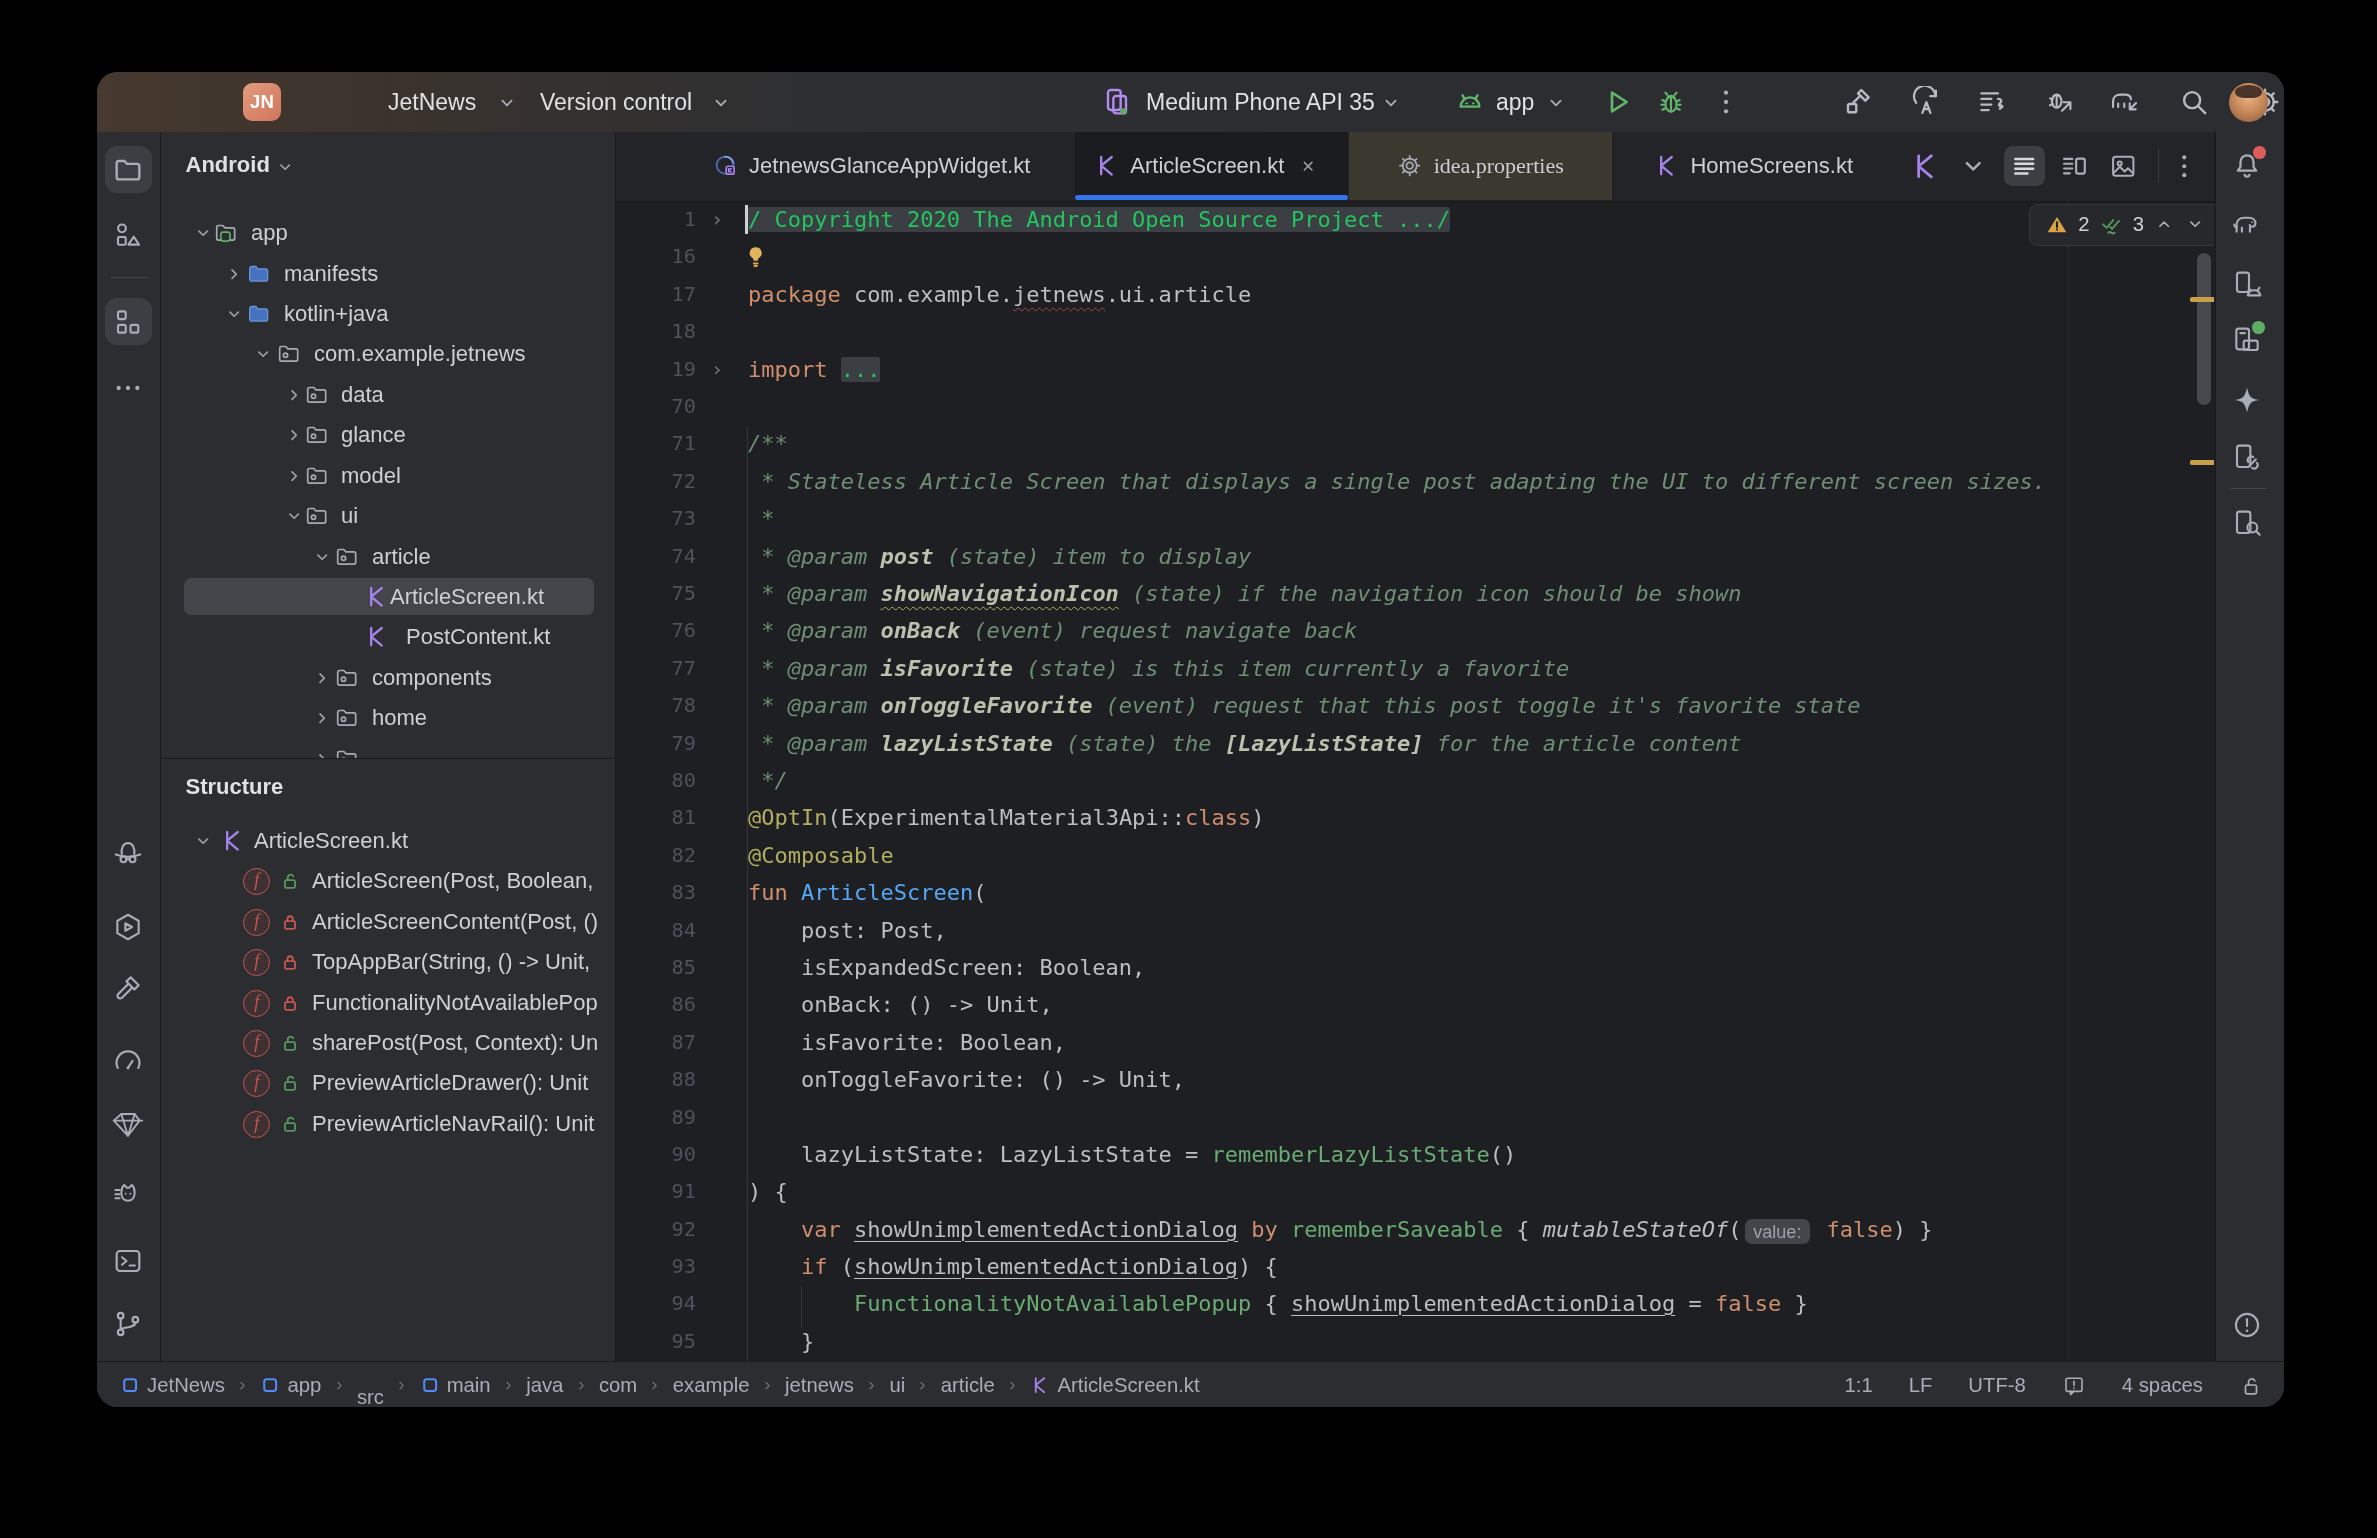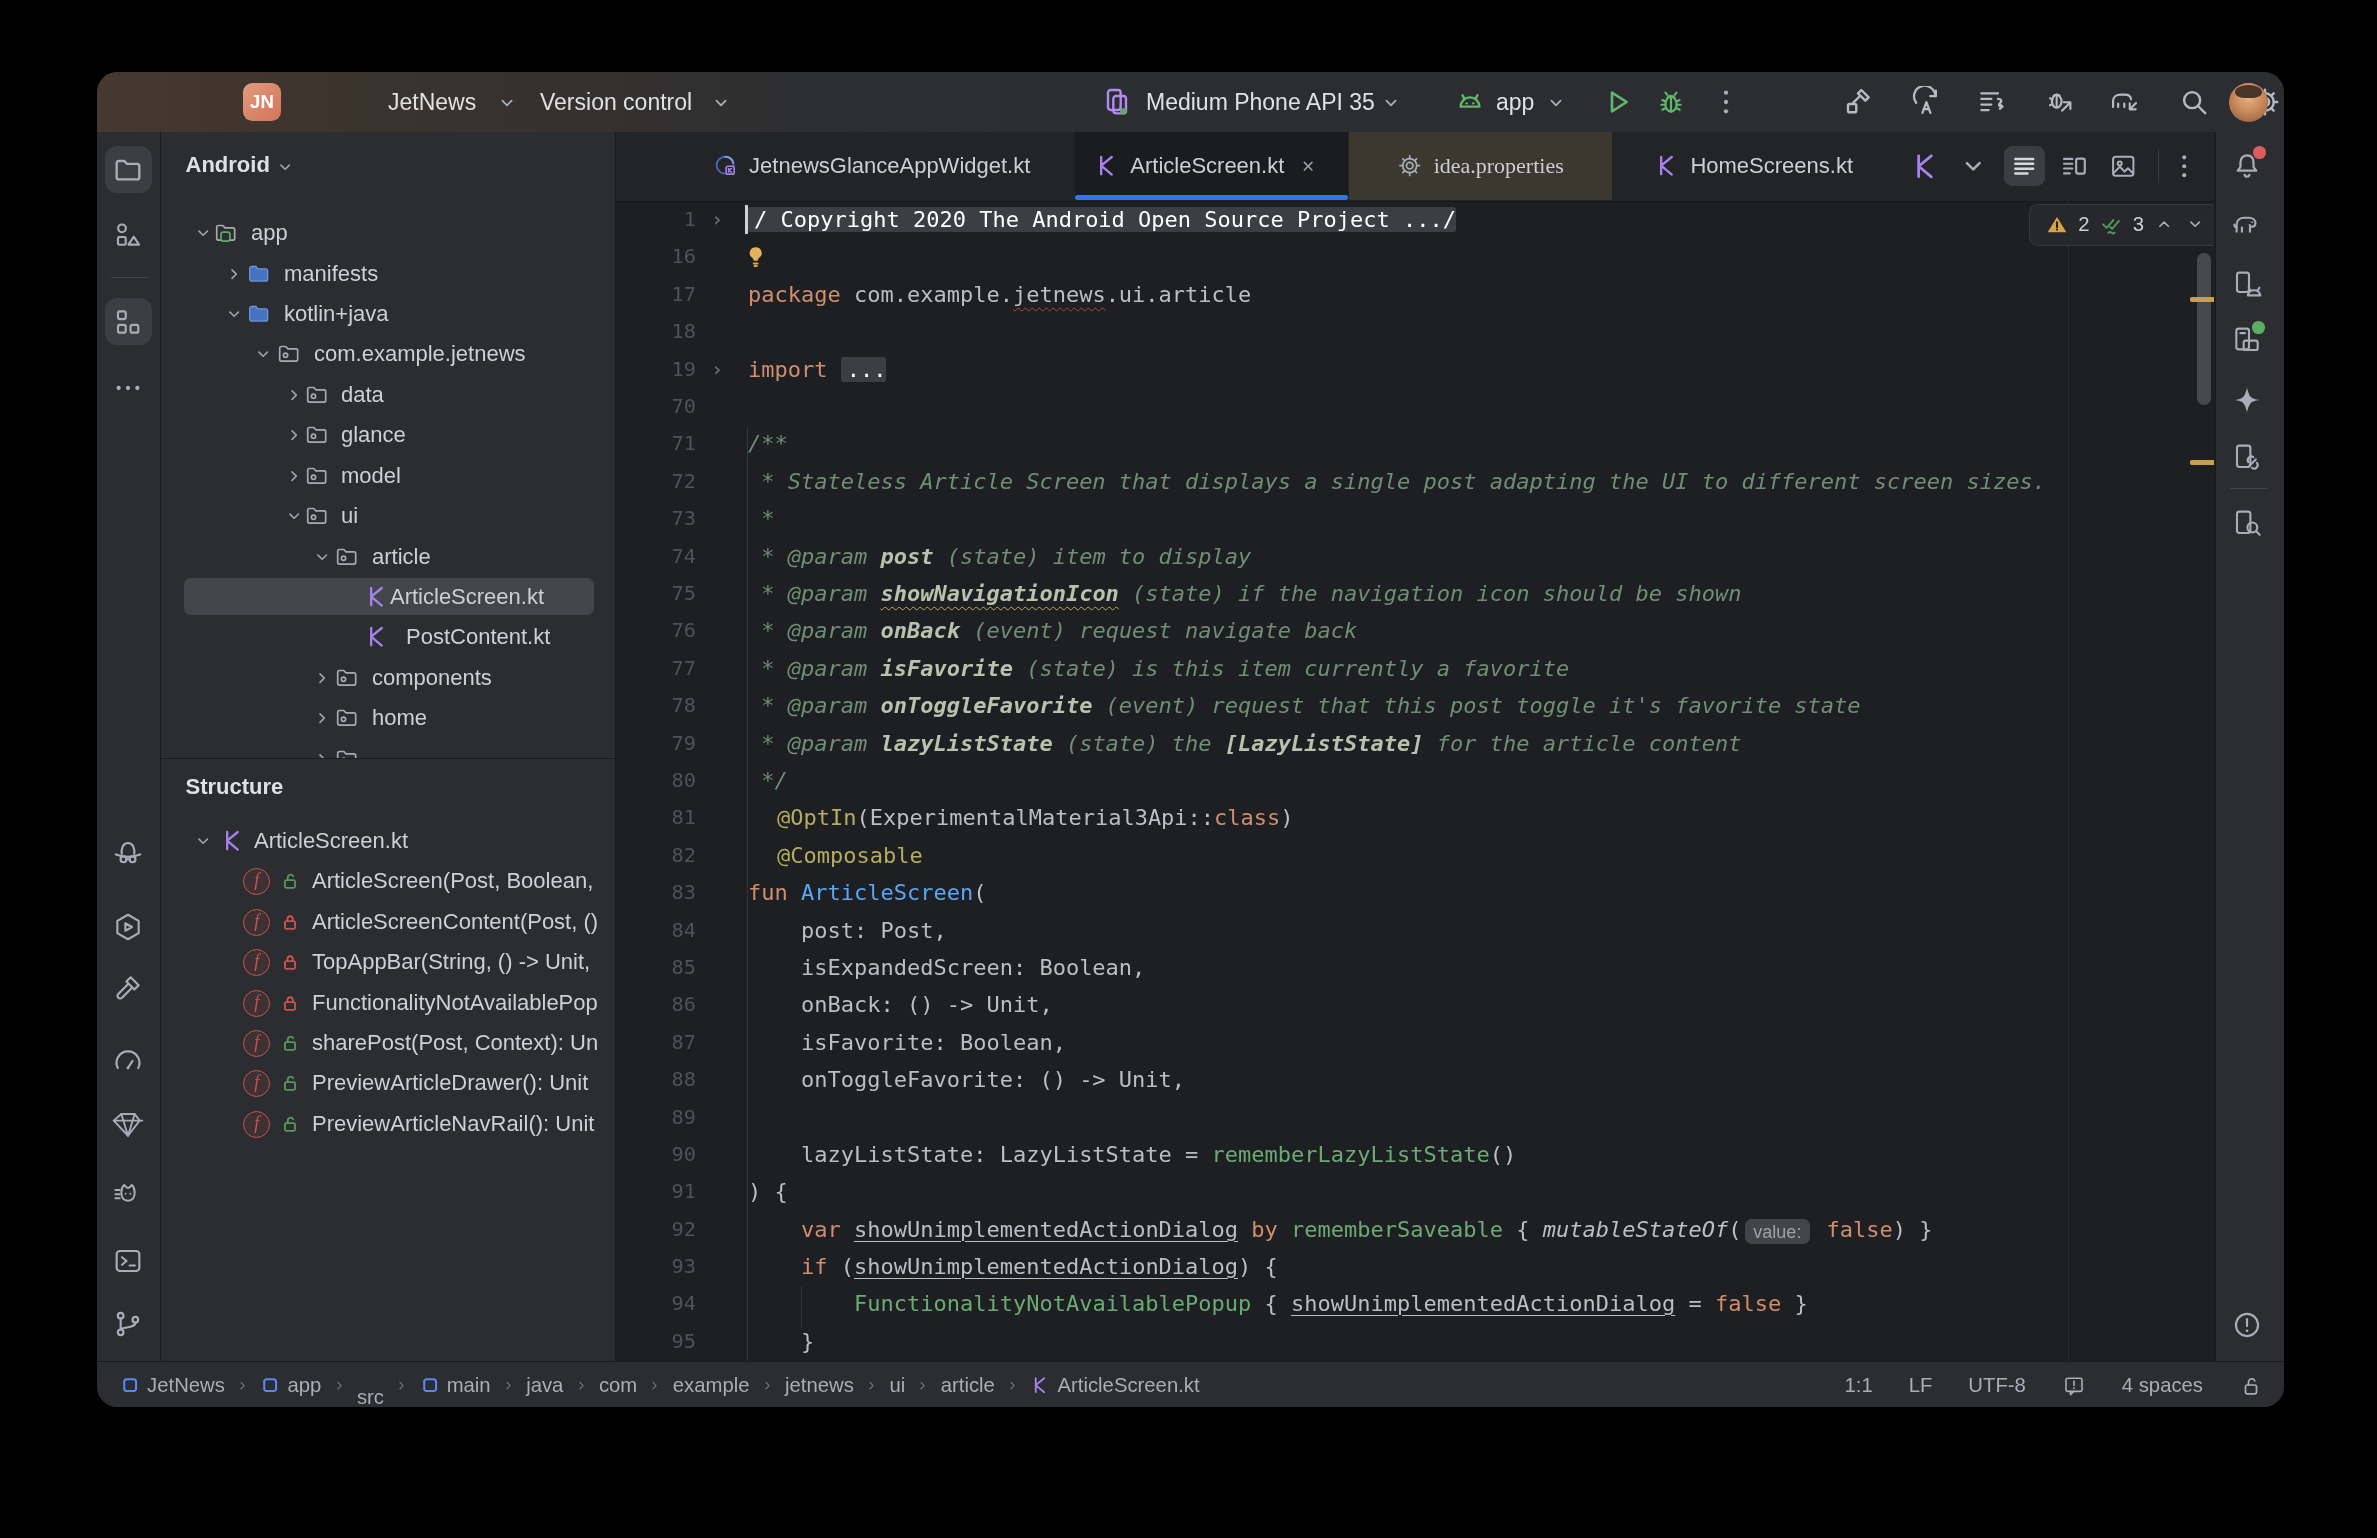--- a/index.html
+++ b/index.html
@@ -43,24 +43,24 @@
   .tab.active{background:#1A1C1F;}
   .tab.nonproject{background:#3B382F;}
   .tabunderline{position:absolute;top:63px;height:5.1px;border-radius:2.5px;background:#3574F0;}
   #code{position:absolute;left:0;top:69px;width:100%;height:1160px;overflow:hidden;font-family:"DejaVu Sans Mono",monospace;}
   .cl{position:absolute;left:0;width:1591px;height:37px;line-height:37px;font-size:22px;white-space:pre;}
   .ln{position:absolute;left:0;top:0;width:80px;text-align:right;color:#4D525B;font-size:20.3px;line-height:37px;}
   .fold{position:absolute;left:95px;top:0;width:22px;color:#6F737A;font-size:20.3px;line-height:37px;}
   .ctext{position:absolute;left:132px;top:0;line-height:37px;}
   .pl{color:#BCBEC4;} .kw{color:#CF8E6D;} .doc{color:#6F8E75;font-style:italic;}
   .docp{color:#B9C2AC;font-weight:bold;font-style:italic;}
-  .ann{color:#B3AE60;margin-left:29px;} .decl{color:#56A8F5;} .call{color:#6AAB73;}
+  .ann{color:#B3AE60;} .decl{color:#56A8F5;} .call{color:#6AAB73;}
   .ital{font-style:italic;}
   .und{text-decoration:underline;text-underline-offset:4.2px;text-decoration-thickness:1.3px;}
-  .foldtext{background:#3B3E43;color:#ffffff;border-radius:2.5px;padding-left:6px;}
+  .foldtext{background:#3B3E43;color:#22c55e;border-radius:2.5px;}
   .warnyellow{text-decoration:underline wavy #B3AE60;text-underline-offset:5.1px;text-decoration-thickness:1.3px;}
   .warnred{text-decoration:underline wavy rgba(199,84,80,.75);text-underline-offset:5.1px;text-decoration-thickness:1.3px;}
   .inlay{background:#43454A;color:#9DA0A8;font-family:"Liberation Sans",sans-serif;font-size:18px;border-radius:6.8px;padding:2.5px 8.5px;margin:0 3.4px;}
   #caret{position:absolute;left:129px;top:4.2px;width:2.5px;height:29px;background:#CED0D6;}
   .guide{position:absolute;width:0;border-left:1.3px solid #33363B;}
   #colruler{position:absolute;left:1452px;top:0;width:0;height:1160px;border-left:1.3px solid #2A2C30;}
   #sbthumb{position:absolute;left:1581px;top:52px;width:13.5px;height:152px;border-radius:6.8px;background:#46484D;}
   .sbmark{position:absolute;left:1574px;width:25.4px;height:5.1px;border-radius:1.7px;background:#C8A04C;}
   #inspect{position:absolute;left:1413px;top:2.5px;width:191px;height:40px;background:#26282C;border:0.8px solid #36383D;border-radius:8.5px;display:flex;align-items:center;justify-content:center;gap:10.2px;}
   #inspect .num{color:#CED0D6;font-size:20.3px;font-family:"Liberation Sans",sans-serif;}

